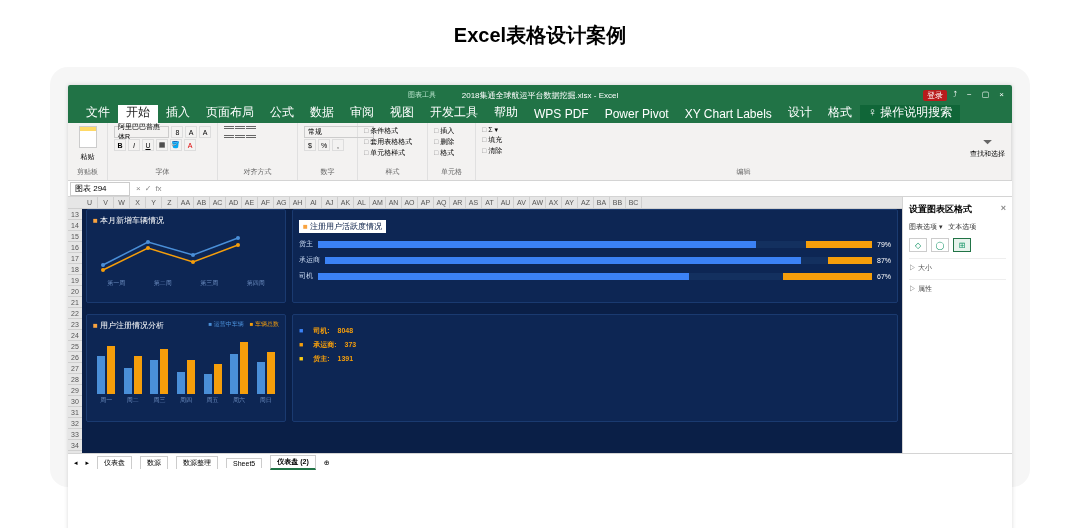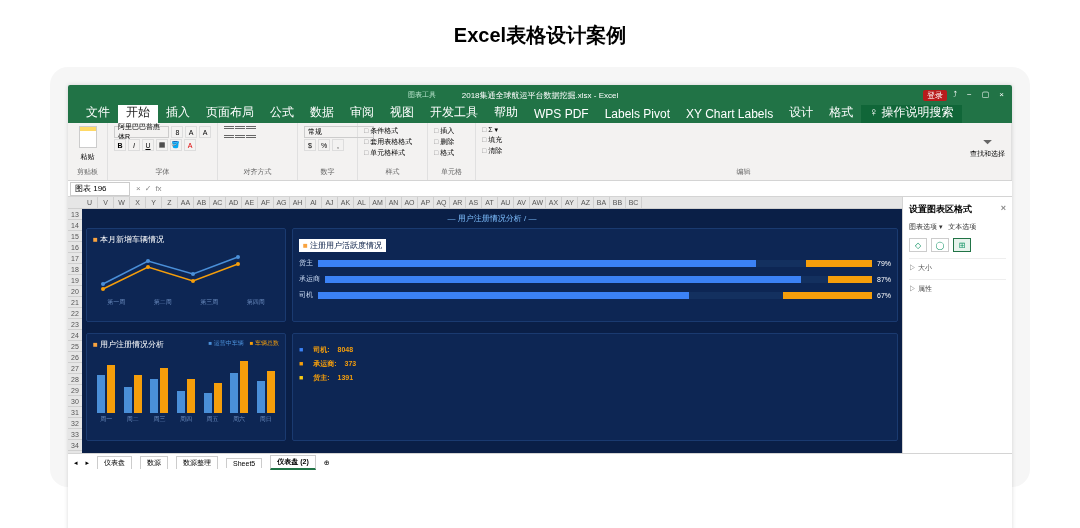--- a/index.html
+++ b/index.html
@@ -142,21 +142,21 @@
         <span class="tab-active">开始</span>
         <span>插入</span>
         <span>页面布局</span>
         <span>公式</span>
         <span>数据</span>
         <span>审阅</span>
         <span>视图</span>
         <span>开发工具</span>
         <span>帮助</span>
         <span>WPS PDF</span>
-        <span>Labels Pivot</span>
+        <span>Power Pivot</span>
         <span>XY Chart Labels</span>
         <span>设计</span>
         <span>格式</span>
         <span class="help-tab">♀ <span>操作说明搜索</span></span>
       </div>
     </div>
 
     <div class="ribbon-body">
       <div class="rgroup" style="width:40px">
         <div class="paste-icon"></div>
@@ -256,21 +256,21 @@
           <div style="text-align:center;font-size:7px">
             <div style="font-size:12px;color:#666">⏷</div>
             <div>查找和选择</div>
           </div>
         </div>
         <div class="rgroup-label">编辑</div>
       </div>
     </div>
 
     <div class="formula-bar">
-      <div class="namebox">图表 196</div>
+      <div class="namebox">图表 294</div>
       <div class="fx-icons">
         <span>×</span>
         <span>✓</span>
         <span>fx</span>
       </div>
       <div class="fx-input"></div>
     </div>
 
     <div class="excel-main">
       <div class="grid-zone">
@@ -331,21 +331,20 @@
             <div class="rowhdr">29</div>
             <div class="rowhdr">30</div>
             <div class="rowhdr">31</div>
             <div class="rowhdr">32</div>
             <div class="rowhdr">33</div>
             <div class="rowhdr">34</div>
             <div class="rowhdr">35</div>
           </div>
 
         <div class="dashboard">
-          <div class="dash-title">— 用户注册情况分析 / —</div>
           <div class="dash-grid">
 
             <div class="dash-panel" style="height:94px">
               <div class="panel-title">本月新增车辆情况</div>
               <div class="line-chart">
                 <svg class="line-svg">
                   <polyline points="10,35 55,12 100,25 145,8" fill="none" stroke="#4a8fd8" stroke-width="1.5"></polyline>
                   <polyline points="10,40 55,18 100,32 145,15" fill="none" stroke="#f59e0b" stroke-width="1.5"></polyline>
                   <circle cx="10" cy="35" r="2" fill="#4a8fd8"></circle>
                     <circle cx="55" cy="12" r="2" fill="#4a8fd8"></circle>

